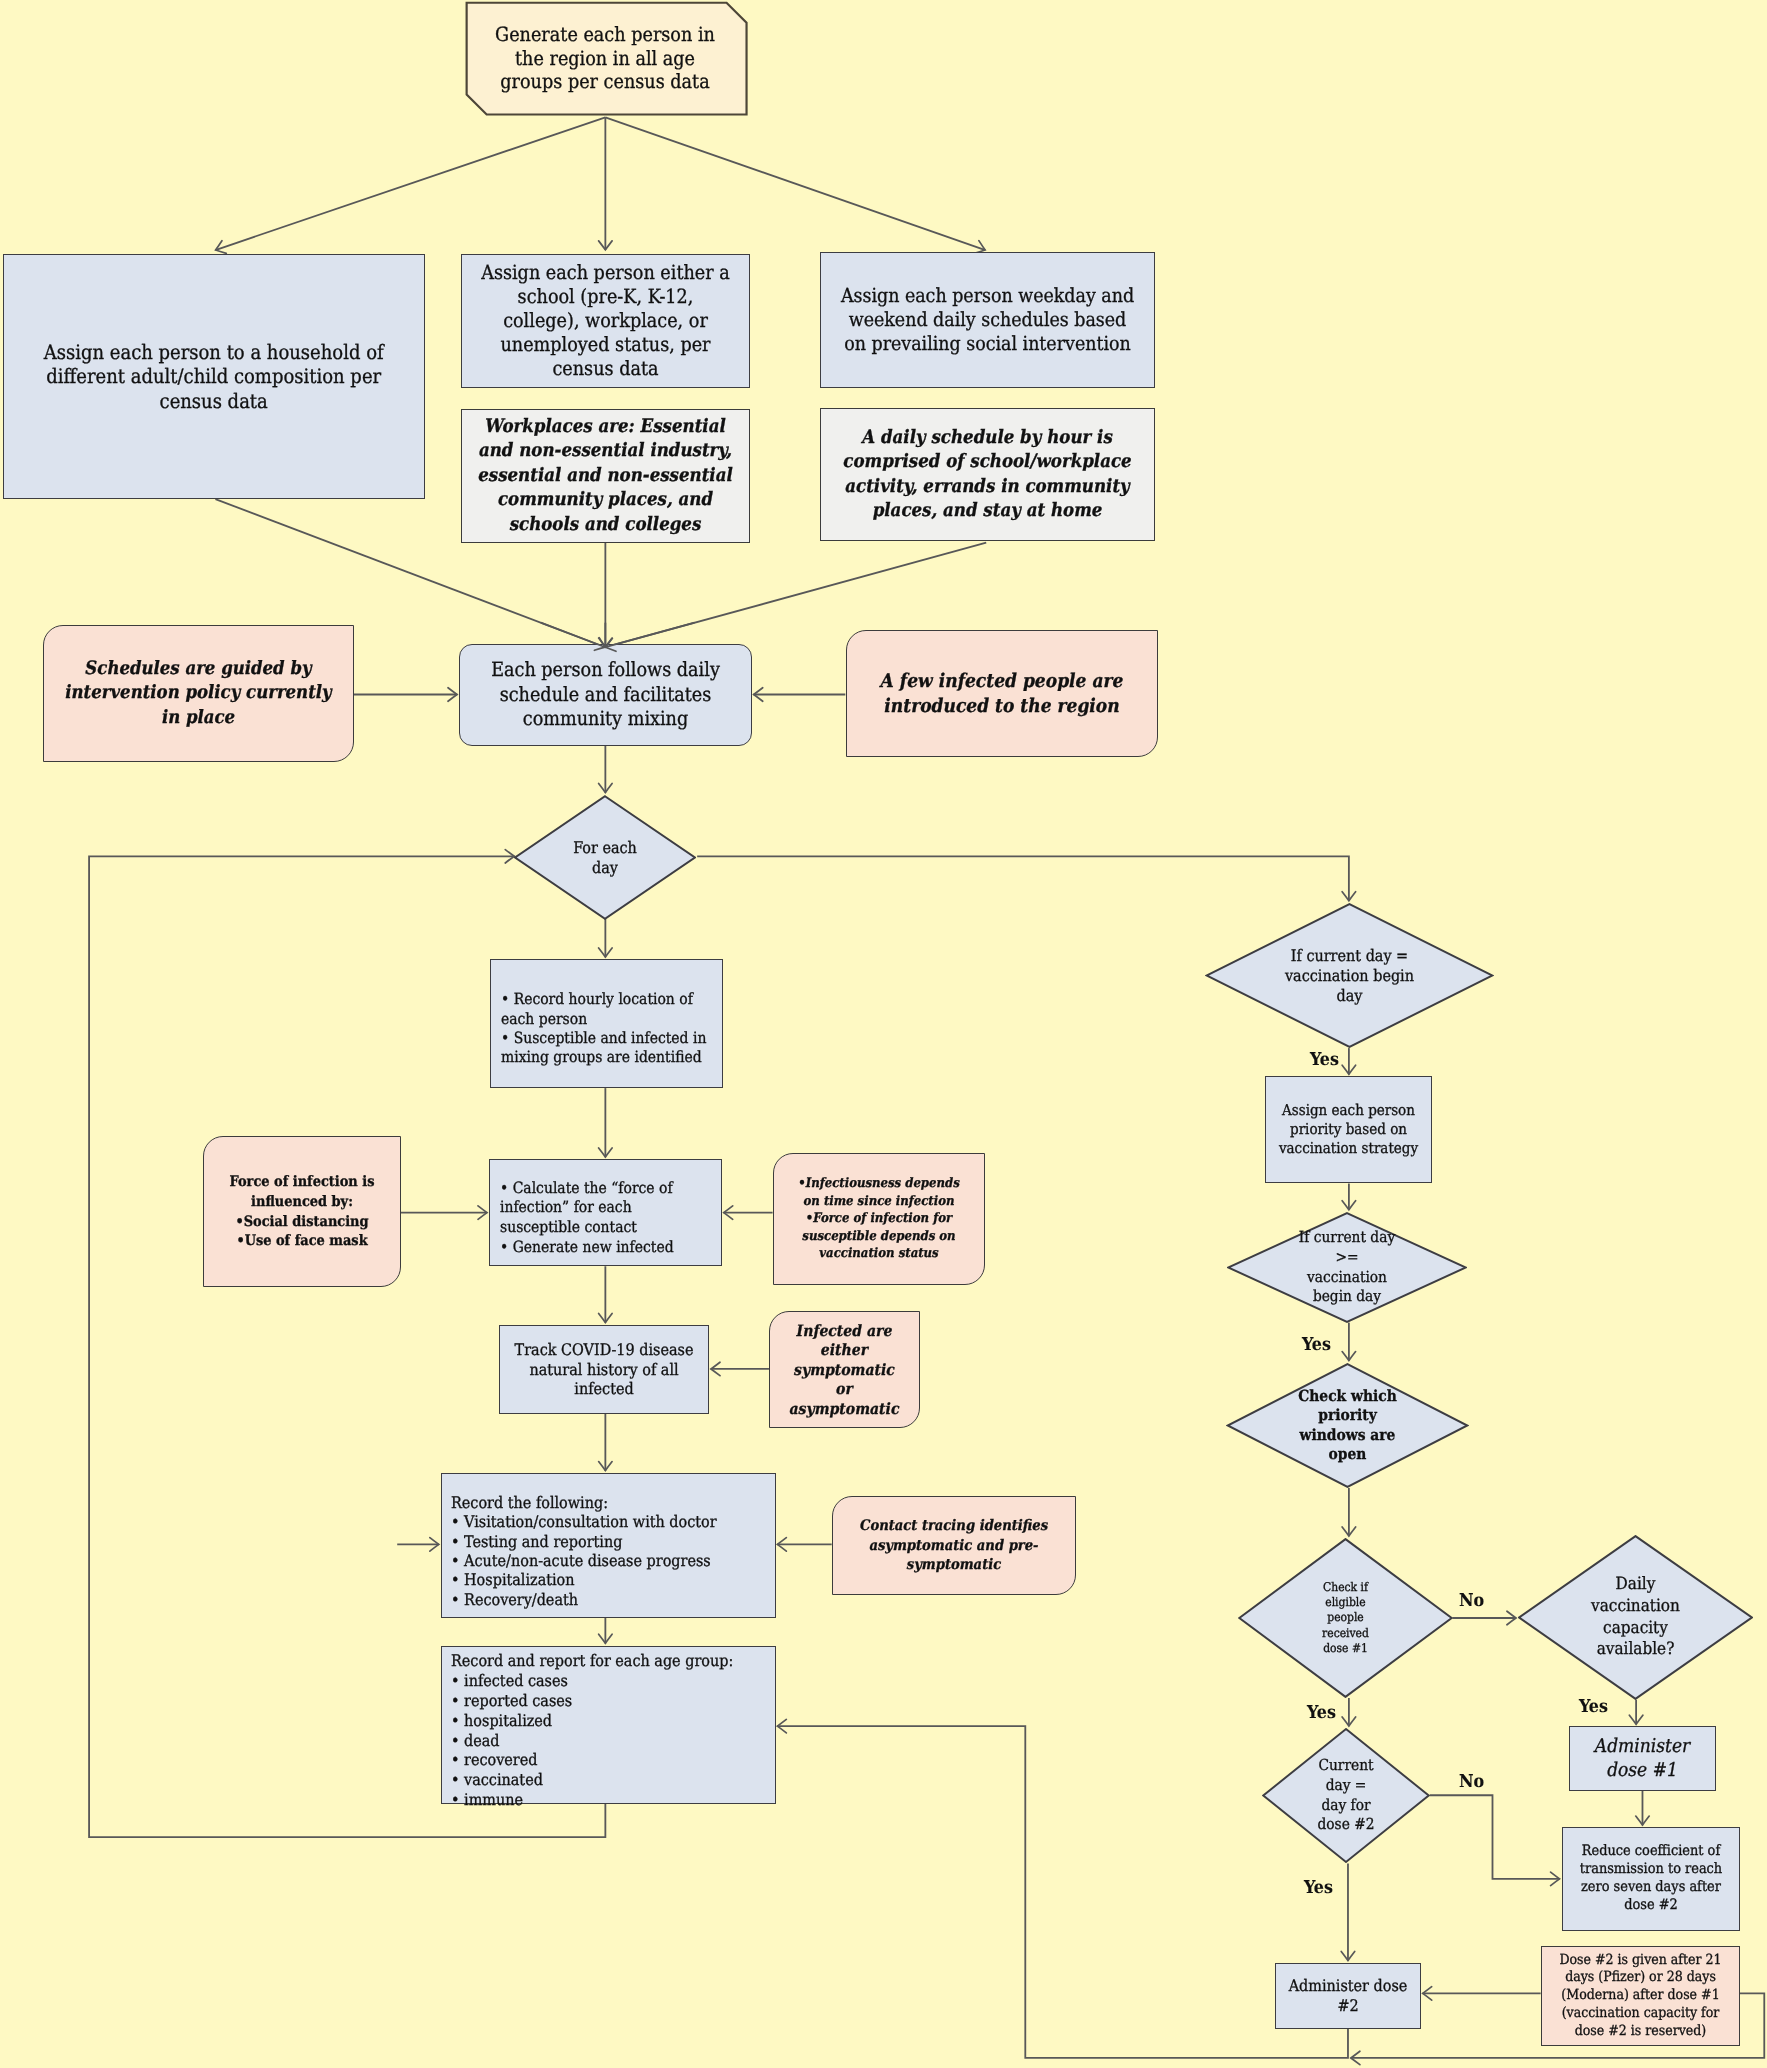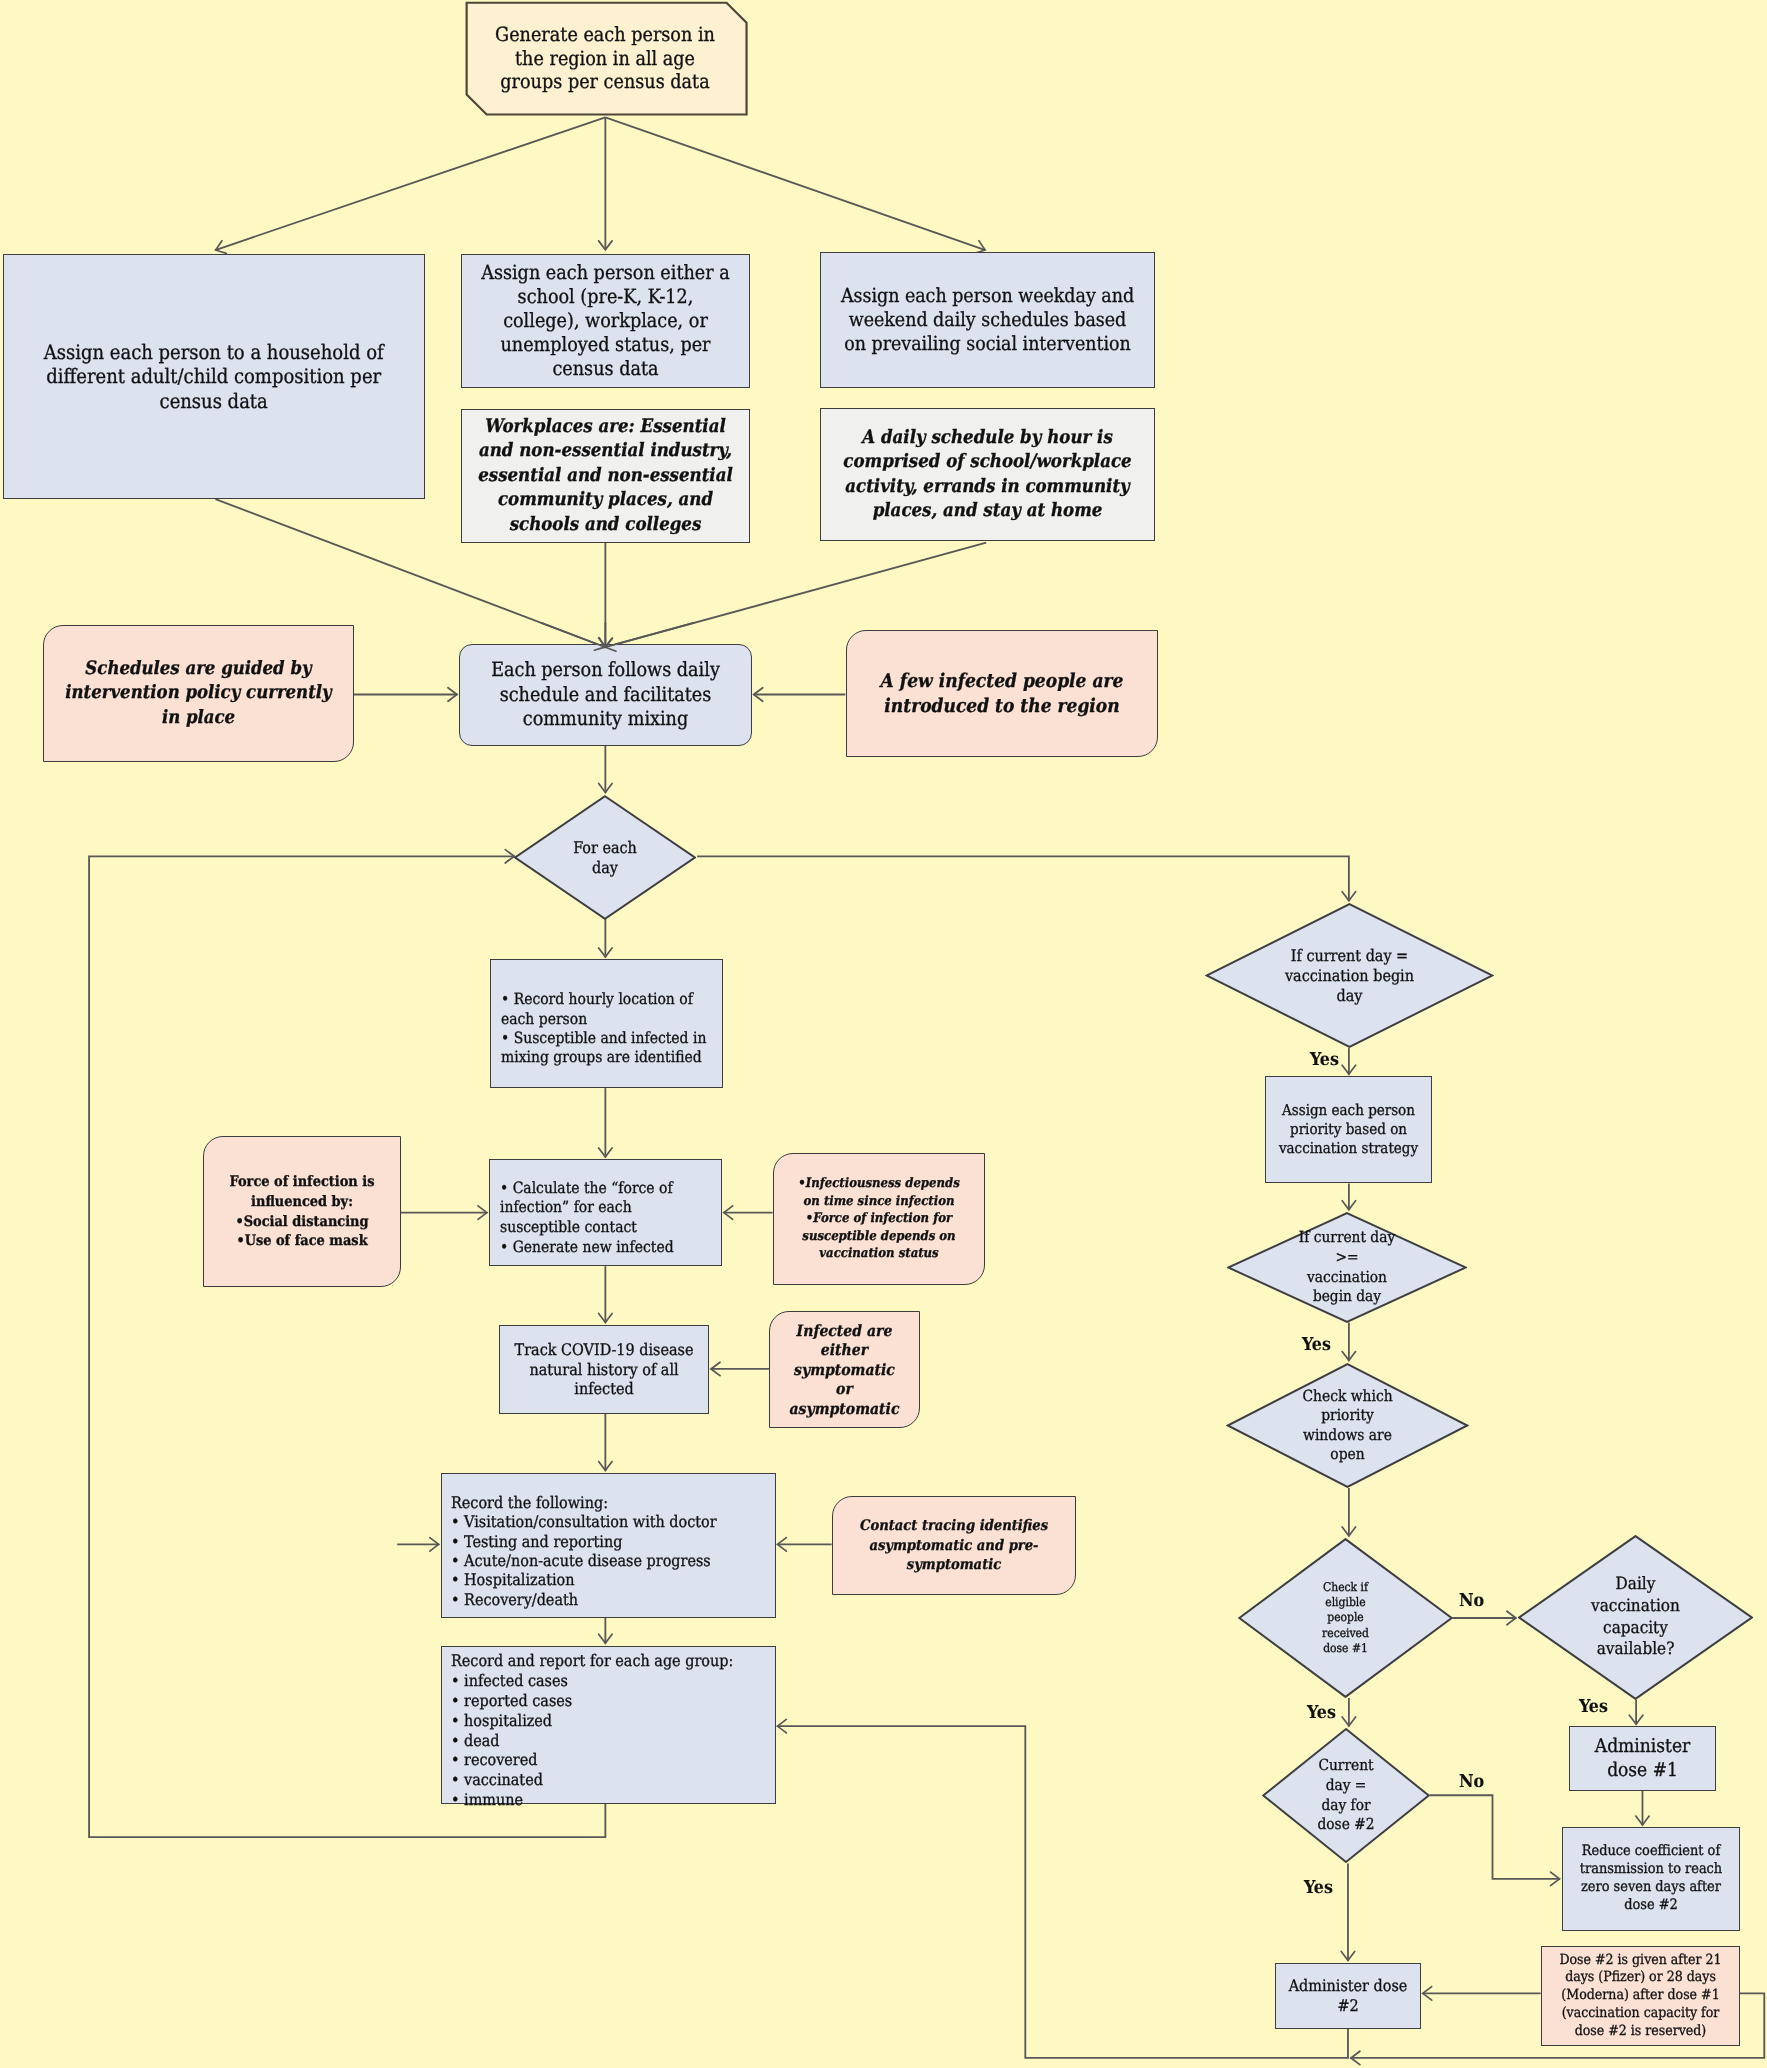--- a/index.html
+++ b/index.html
@@ -201,21 +201,21 @@
     </div>
 <div class="dia" style="left:1227px;top:1212px;width:240px;height:111px;font-size:15.3px;line-height:1.28;">
       <svg class="sh" width="240" height="111" viewBox="0 0 264 122">
         <polygon points="132,1.2 262.8,61 132,120.8 1.2,61" fill="#dce3ef" stroke="#3d3d42" stroke-width="2.2" stroke-linejoin="miter"></polygon>
       </svg>
       <div class="t" style="width:60%">If current day
 &gt;=
 vaccination
 begin day</div>
     </div>
-<div class="dia" style="left:1226px;top:1363px;width:243px;height:125px;font-size:15.4px;line-height:1.26;">
+<div class="dia" style="left:1226px;top:1363px;width:243px;height:125px;font-size:15.4px;line-height:1.26;font-weight:bold;">
       <svg class="sh" width="243" height="125" viewBox="0 0 267 138">
         <polygon points="133.5,1.2 265.8,69 133.5,136.8 1.2,69" fill="#dce3ef" stroke="#3d3d42" stroke-width="2.2" stroke-linejoin="miter"></polygon>
       </svg>
       <div class="t" style="width:58%">Check which
 priority
 windows are
 open</div>
     </div>
 <div class="dia" style="left:1238px;top:1538px;width:215px;height:160px;font-size:12px;line-height:1.28;">
       <svg class="sh" width="215" height="160" viewBox="0 0 236 176">
@@ -238,21 +238,21 @@
     </div>
 <div class="dia" style="left:1262px;top:1728px;width:168px;height:135px;font-size:15.3px;line-height:1.28;">
       <svg class="sh" width="168" height="135" viewBox="0 0 185 149">
         <polygon points="92.5,1.2 183.8,74.5 92.5,147.8 1.2,74.5" fill="#dce3ef" stroke="#3d3d42" stroke-width="2.2" stroke-linejoin="miter"></polygon>
       </svg>
       <div class="t" style="width:60%">Current
 day =
 day for
 dose #2</div>
     </div>
-<div class="node blue" style="left:1569px;top:1726px;width:147px;height:65px;font-size:19px;line-height:1.24;">
+<div class="node blue" style="left:1569px;top:1726px;width:147px;height:65px;font-size:19px;line-height:1.24;font-style:italic;">
       <div class="t" style="padding:0 9px">Administer
 dose #1</div>
     </div>
 <div class="node blue" style="left:1562px;top:1827px;width:178px;height:104px;font-size:14.4px;line-height:1.24;">
       <div class="t" style="padding:0 9px">Reduce coefficient of
 transmission to reach
 zero seven days after
 dose #2</div>
     </div>
 <div class="node blue" style="left:1275px;top:1963px;width:146px;height:66px;font-size:16px;line-height:1.27;">

